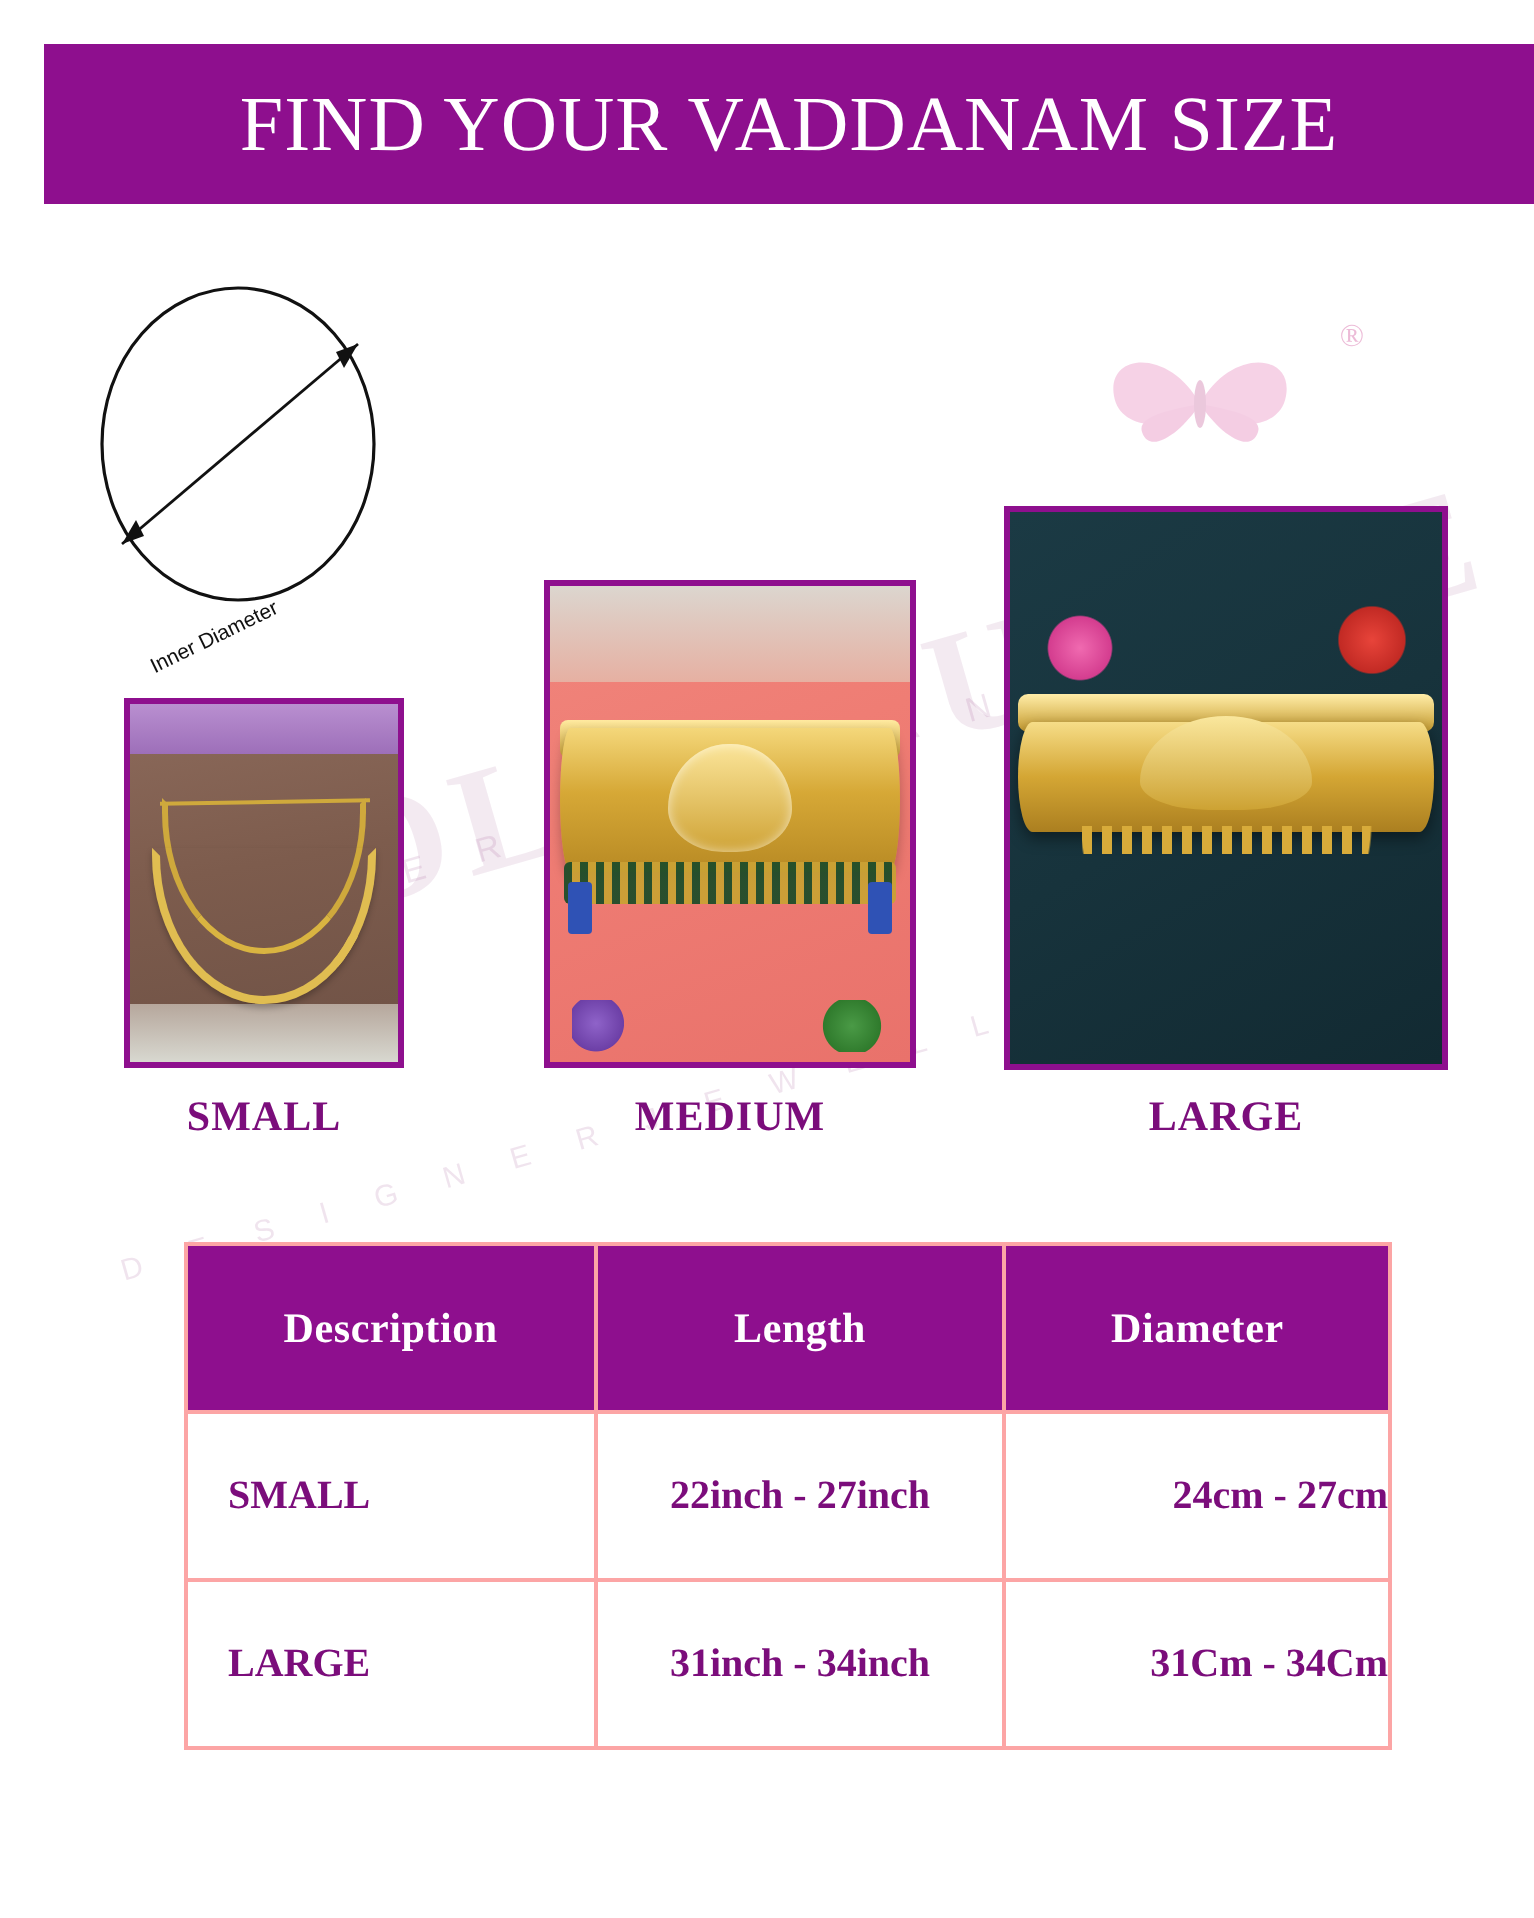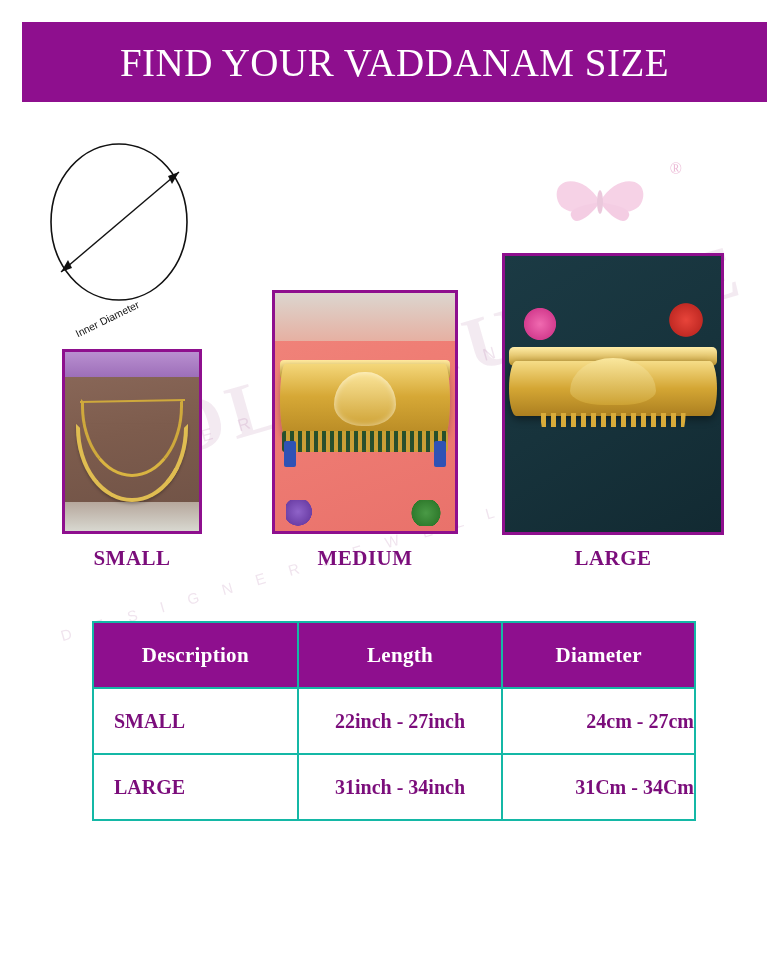--- a/index.html
+++ b/index.html
@@ -268,22 +268,22 @@
 
   
   .size-table {
     position: absolute;
     left: 92px; top: 621px;
     width: 604px;
     border-collapse: collapse;
     table-layout: fixed;
   }
   .size-table th, .size-table td {
-    border: 2px solid #14b8a6;
-    height: 66px;
+    border: 2px solid #fca5a5;
+    height: 84px;
     font-family: "Liberation Serif", serif;
   }
   .size-table thead th {
     background: #8e0f8e;
     color: #ffffff;
     font-size: 21px;
     font-weight: bold;
     letter-spacing: 0.3px;
   }
   .col-desc { width: 34%; }

